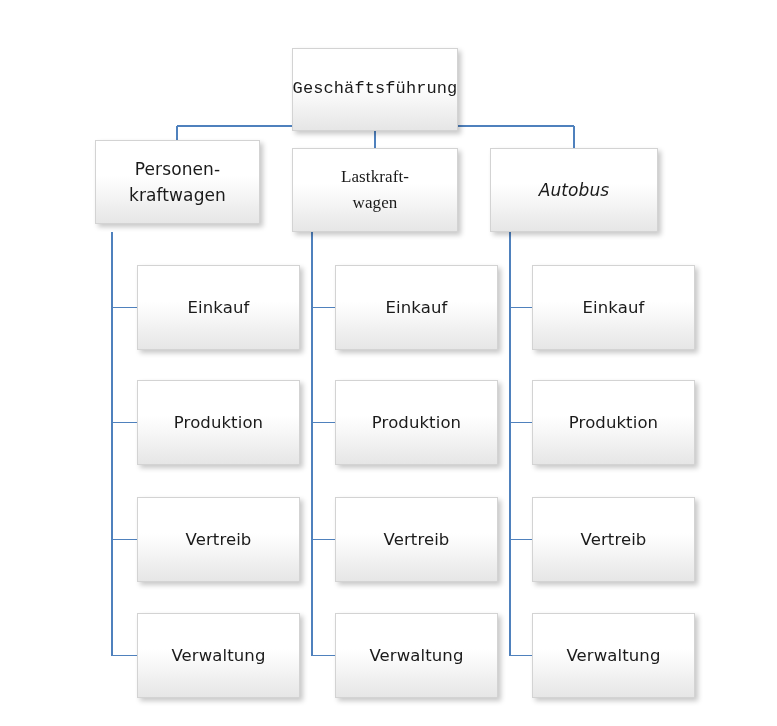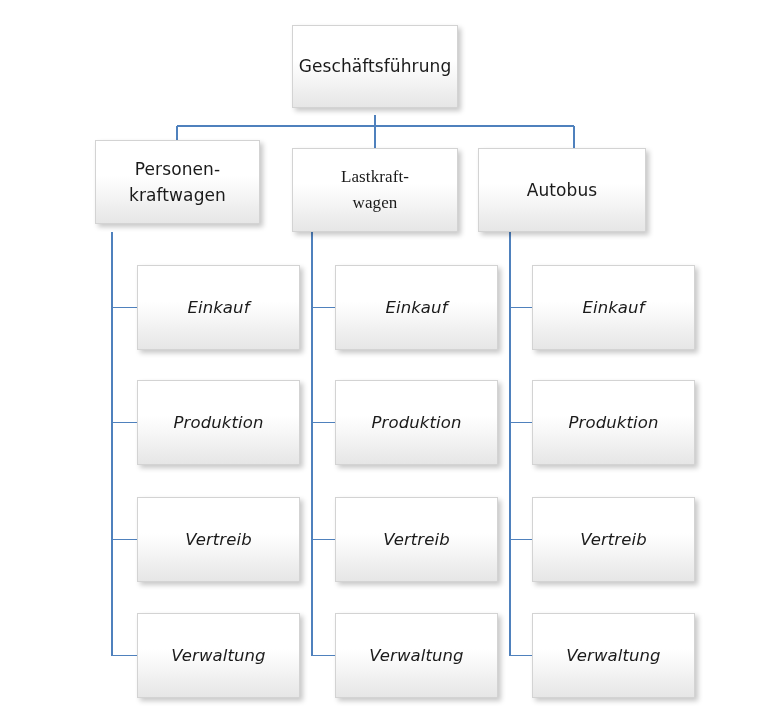--- a/index.html
+++ b/index.html
@@ -49,21 +49,20 @@
     z-index: 2;
   }
   .node.root {
     font-size: 17px;
   }
   .node.level2 {
     font-size: 17px;
   }
   .node.level3 {
     font-size: 16.5px;
-    font-style: italic;
   }
 </style>
 </head>
 <body>
 
 <div id="chart">
 
   <svg id="connector-layer" width="777" height="726" viewBox="0 0 777 726">
       <line x1="375" y1="115" x2="375" y2="126" stroke="#4f81bd" stroke-width="1.5" shape-rendering="crispEdges"></line>
       <line x1="177" y1="126" x2="574" y2="126" stroke="#4f81bd" stroke-width="1.5" shape-rendering="crispEdges"></line>
@@ -81,33 +80,33 @@
       <line x1="312" y1="539.5" x2="335" y2="539.5" stroke="#4f81bd" stroke-width="1.5" shape-rendering="crispEdges"></line>
       <line x1="312" y1="655.5" x2="335" y2="655.5" stroke="#4f81bd" stroke-width="1.5" shape-rendering="crispEdges"></line>
       <line x1="510" y1="232" x2="510" y2="655.5" stroke="#4f81bd" stroke-width="1.5" shape-rendering="crispEdges"></line>
       <line x1="510" y1="307.5" x2="532" y2="307.5" stroke="#4f81bd" stroke-width="1.5" shape-rendering="crispEdges"></line>
       <line x1="510" y1="422.5" x2="532" y2="422.5" stroke="#4f81bd" stroke-width="1.5" shape-rendering="crispEdges"></line>
       <line x1="510" y1="539.5" x2="532" y2="539.5" stroke="#4f81bd" stroke-width="1.5" shape-rendering="crispEdges"></line>
       <line x1="510" y1="655.5" x2="532" y2="655.5" stroke="#4f81bd" stroke-width="1.5" shape-rendering="crispEdges"></line>
     </svg>
 
   <div id="nodes">
-      <div class="node root" style="left: 292px; top: 25px; width: 166px; height: 83px;">Geschäftsführung</div>
+      <div class="node root" style="left: 292px; top: 48px; width: 166px; height: 83px; font-family: Liberation Mono, monospace;">Geschäftsführung</div>
       <div class="node level2" style="left: 95px; top: 140px; width: 165px; height: 84px;">Personen-
 kraftwagen</div>
       <div class="node level3" style="left: 137px; top: 265px; width: 163px; height: 85px;">Einkauf</div>
       <div class="node level3" style="left: 137px; top: 380px; width: 163px; height: 85px;">Produktion</div>
       <div class="node level3" style="left: 137px; top: 497px; width: 163px; height: 85px;">Vertreib</div>
       <div class="node level3" style="left: 137px; top: 613px; width: 163px; height: 85px;">Verwaltung</div>
       <div class="node level2" style="left: 292px; top: 148px; width: 166px; height: 84px; font-family: Liberation Serif, serif;">Lastkraft-
 wagen</div>
       <div class="node level3" style="left: 335px; top: 265px; width: 163px; height: 85px;">Einkauf</div>
       <div class="node level3" style="left: 335px; top: 380px; width: 163px; height: 85px;">Produktion</div>
       <div class="node level3" style="left: 335px; top: 497px; width: 163px; height: 85px;">Vertreib</div>
       <div class="node level3" style="left: 335px; top: 613px; width: 163px; height: 85px;">Verwaltung</div>
-      <div class="node level2" style="left: 478px; top: 148px; width: 168px; height: 84px;">Autobus</div>
+      <div class="node level2" style="left: 490px; top: 148px; width: 168px; height: 84px; font-style: italic;">Autobus</div>
       <div class="node level3" style="left: 532px; top: 265px; width: 163px; height: 85px;">Einkauf</div>
       <div class="node level3" style="left: 532px; top: 380px; width: 163px; height: 85px;">Produktion</div>
       <div class="node level3" style="left: 532px; top: 497px; width: 163px; height: 85px;">Vertreib</div>
       <div class="node level3" style="left: 532px; top: 613px; width: 163px; height: 85px;">Verwaltung</div>
     </div>
 
 </div>
 
 </body></html>

